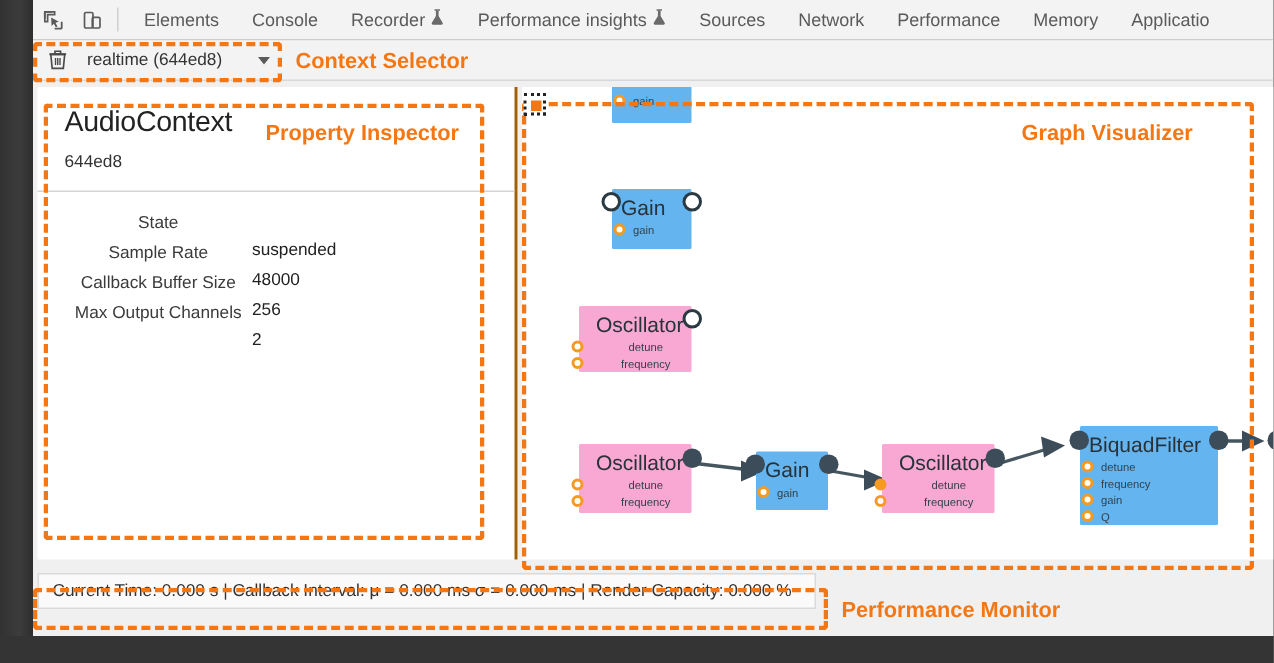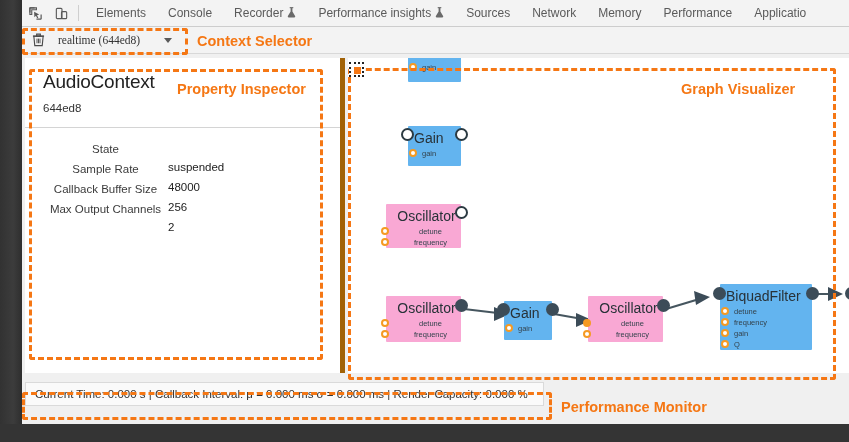--- a/index.html
+++ b/index.html
@@ -61,39 +61,39 @@
     border-bottom: 1px solid #d8d8d8;
     display: flex; align-items: center;
   }
   .trash-btn {
     width: 26px; height: 24px; margin-left: 3px;
     display: flex; align-items: center; justify-content: center;
   }
   .ctx-select {
     font-size: 11.5px; color: #333; margin-left: 3px;
     display: flex; align-items: center; gap: 23px;
-    padding: 1px 4px; white-space: nowrap; font-family: Liberation Serif, serif;
+    padding: 1px 4px; white-space: nowrap;
   }
   .caret {
     width: 0; height: 0; border-left: 4px solid transparent;
     border-right: 4px solid transparent; border-top: 5px solid #5a5a5a;
     margin-left: 1px;
   }
 
   
   .content {
     position: absolute; left: 0; top: 54px; width: 827px; height: 370px;
     background: #f0f0f0;
   }
 
   
   .prop-panel {
     position: absolute; left: 3px; top: 4px; width: 320px; height: 315px;
     background: #ffffff;
-    border-right: 5px solid #a16207;
+    border-right: 2px solid #a16207;
   }
   .prop-title {
     font-size: 19px; color: #222; font-weight: 400;
     padding: 13px 0 0 18px; letter-spacing: -0.2px;
   }
   .prop-sub {
     font-size: 11.5px; color: #333; padding: 9px 0 0 18px;
   }
   .prop-rule {
     margin: 13px 0 0 0; height: 1px; background: #d4d4d4;
@@ -244,24 +244,24 @@
             </svg>
         </span>
       </div>
       <div class="tab">
         <span>Sources</span>
       </div>
       <div class="tab">
         <span>Network</span>
       </div>
       <div class="tab">
+        <span>Performance</span>
+      </div>
+      <div class="tab">
         <span>Memory</span>
-      </div>
-      <div class="tab">
-        <span>Performance</span>
       </div>
       <div class="tab">
         <span>Applicatio</span>
       </div>
     </div>
 
     <div class="toolbar">
       <div class="trash-btn">
         <svg width="13" height="14" viewBox="0 0 14 15">
           <path d="M2 3.5h10l-1 10.0H3L2 3.5Z" fill="none" stroke="#4a4a4a" stroke-width="1.2"></path>

